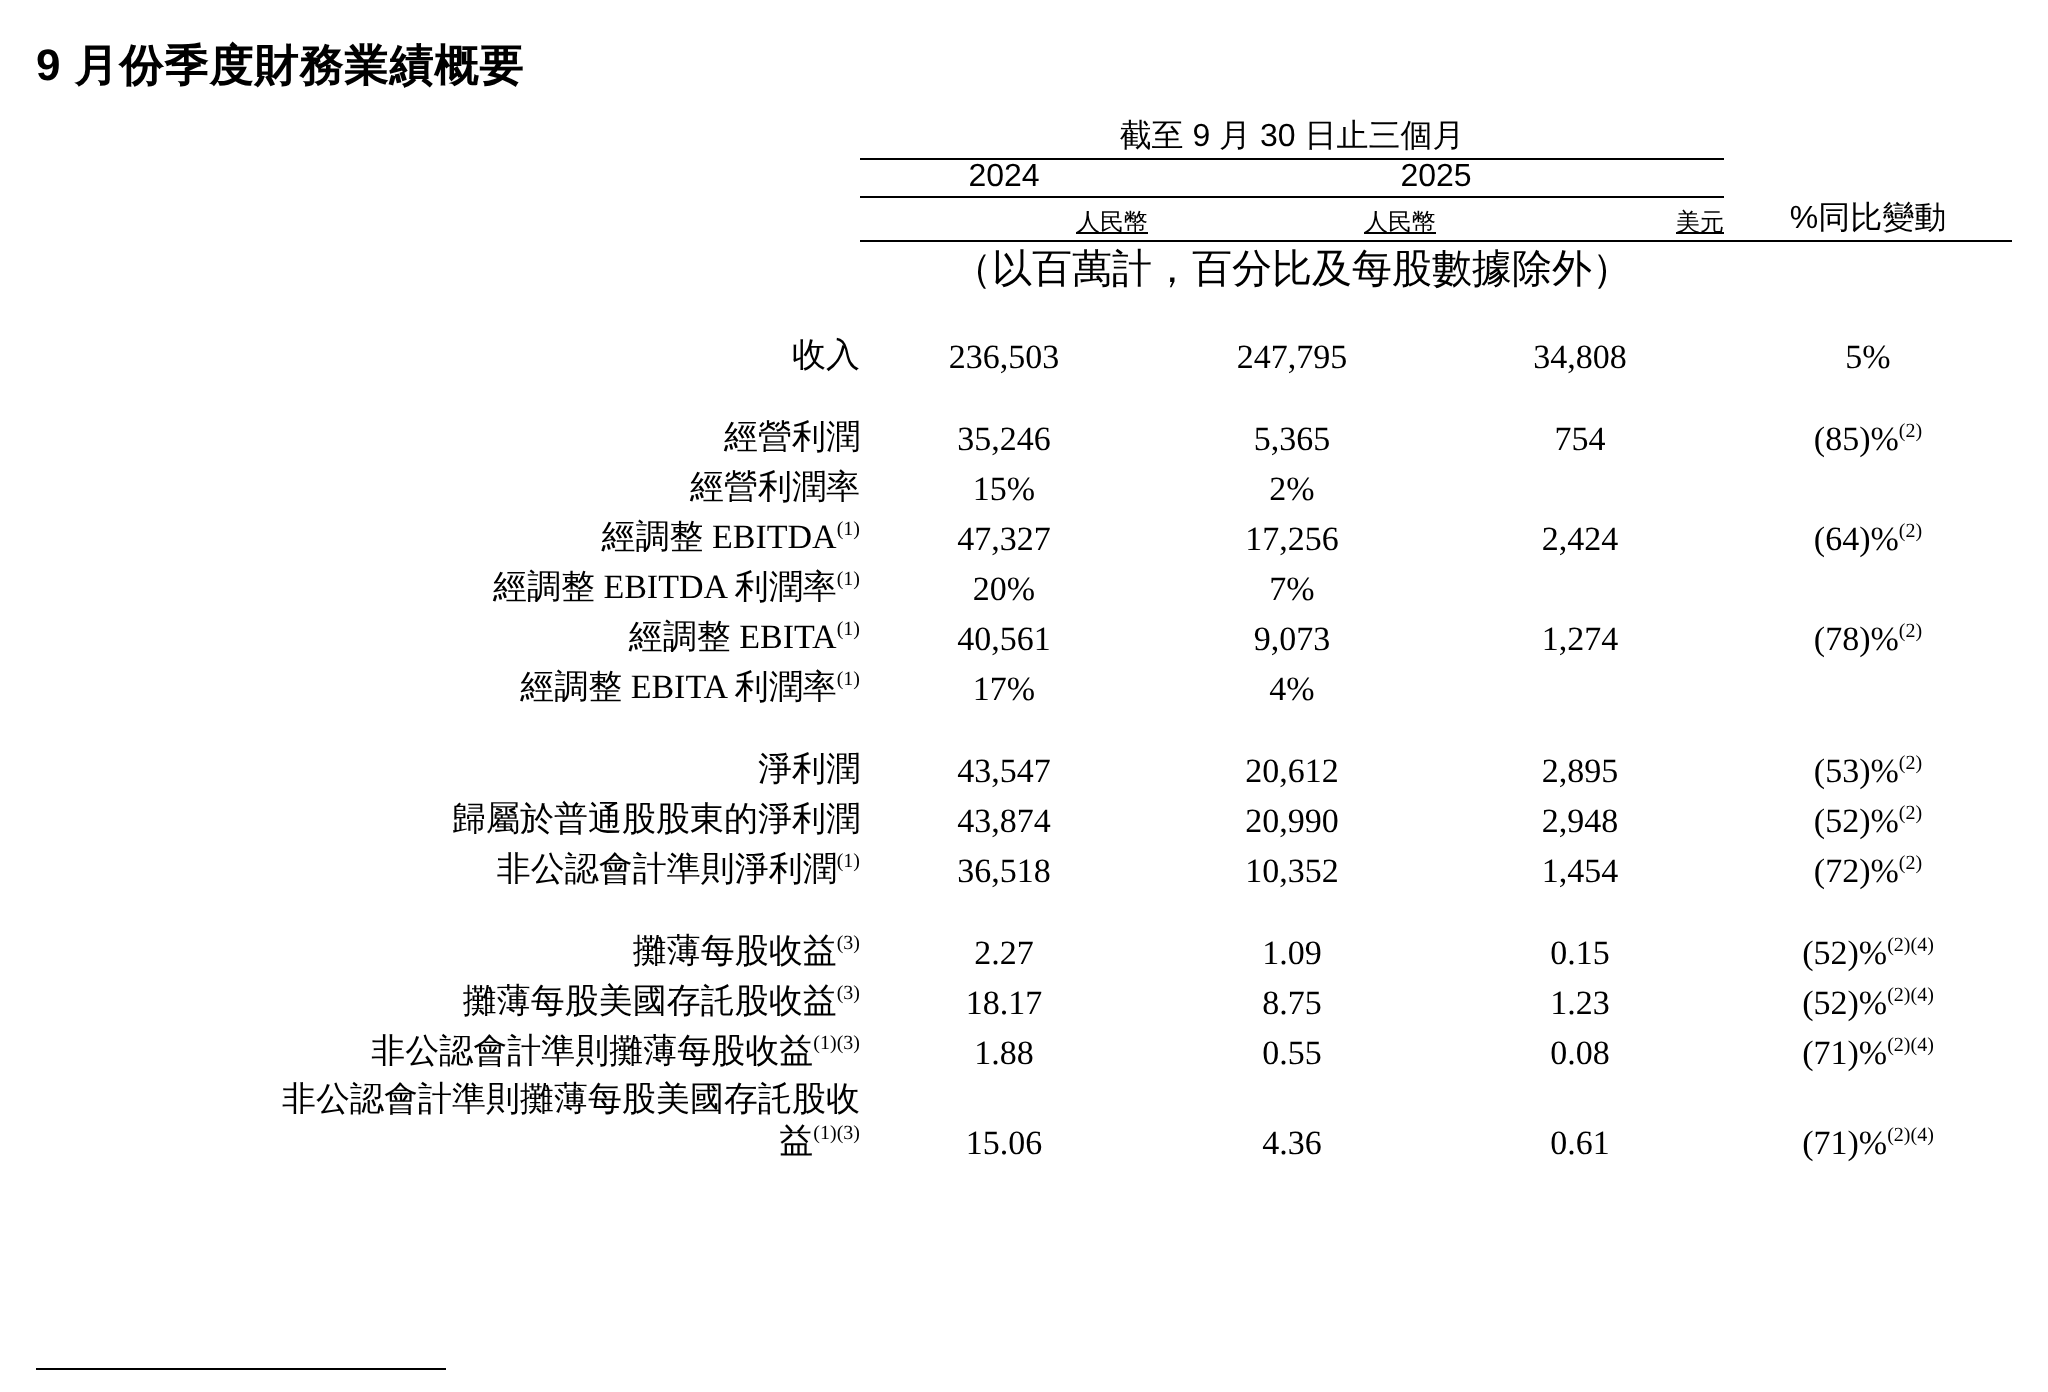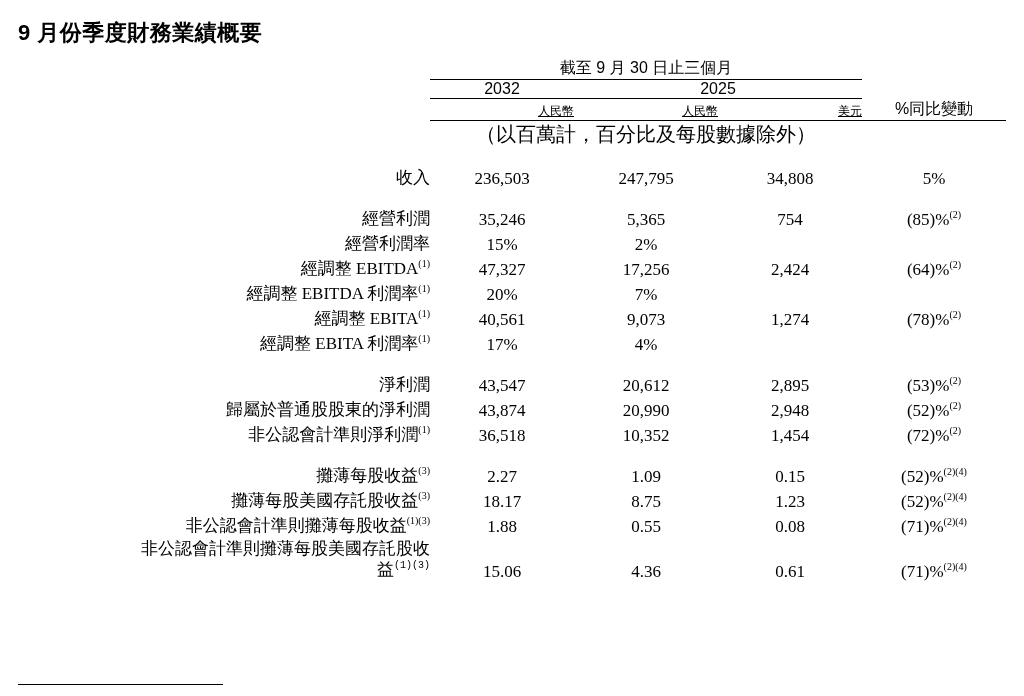--- a/index.html
+++ b/index.html
@@ -122,21 +122,21 @@
     <tbody>
 
       <tr>
         <td></td>
         <td class="hdr-center cell-pad" colspan="3" style="border-bottom:1.3px solid #000;">截至 9 月 30 日止三個月</td>
         <td></td>
       </tr>
 
       <tr>
         <td></td>
-        <td class="hdr-center cell-pad" style="border-bottom:1.3px solid #000;">2032</td>
+        <td class="hdr-center cell-pad" style="border-bottom:1.3px solid #000;">2024</td>
         <td class="hdr-center cell-pad" colspan="2" style="border-bottom:1.3px solid #000;">2025</td>
         <td></td>
       </tr>
 
       <tr>
         <td></td>
         <td class="hdr-center-serif cell-pad" style="border-bottom:1.3px solid #000;">人民幣</td>
         <td class="hdr-center-serif cell-pad" style="border-bottom:1.3px solid #000;">人民幣</td>
         <td class="hdr-center-serif cell-pad" style="border-bottom:1.3px solid #000;">美元</td>
         <td class="hdr-center cell-pad" style="border-bottom:1.3px solid #000;">%同比變動</td>
@@ -252,21 +252,21 @@
         <td class="num"><span>(52)%</span><sup>(2)(4)</sup></td>
       </tr>
       <tr class="row-h">
         <td class="label"><span>非公認會計準則攤薄每股收益</span><sup>(1)(3)</sup></td>
         <td class="num">1.88</td>
         <td class="num">0.55</td>
         <td class="num">0.08</td>
         <td class="num"><span>(71)%</span><sup>(2)(4)</sup></td>
       </tr>
       <tr>
-        <td class="label wrap-label" style="padding-top:2px;font-family:Liberation Mono, monospace;">
+        <td class="label wrap-label" style="padding-top:2px;">
           <span>非公認會計準則攤薄每股美國存託股收</span><br>
           <span class="indent2">益</span><sup>(1)(3)</sup>
         </td>
         <td class="num">15.06</td>
         <td class="num">4.36</td>
         <td class="num">0.61</td>
         <td class="num"><span>(71)%</span><sup>(2)(4)</sup></td>
       </tr>
     </tbody>
   </table>

